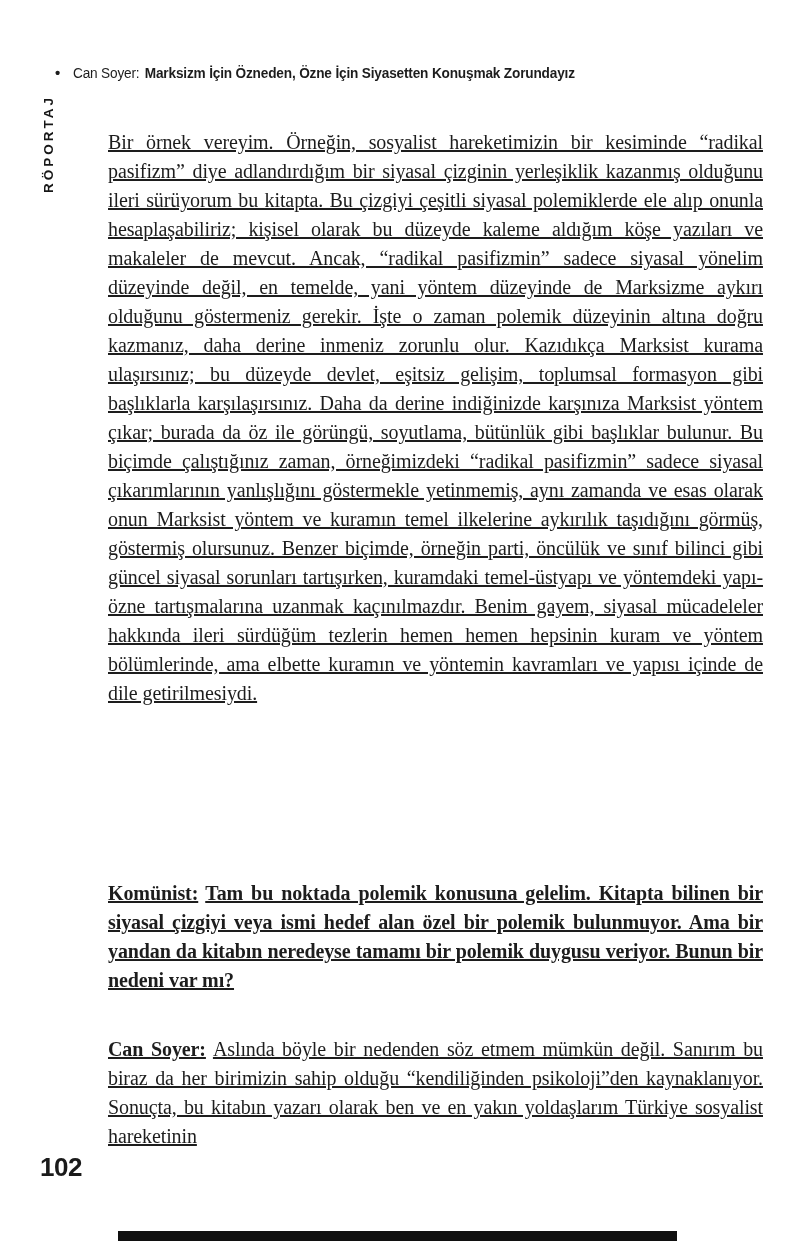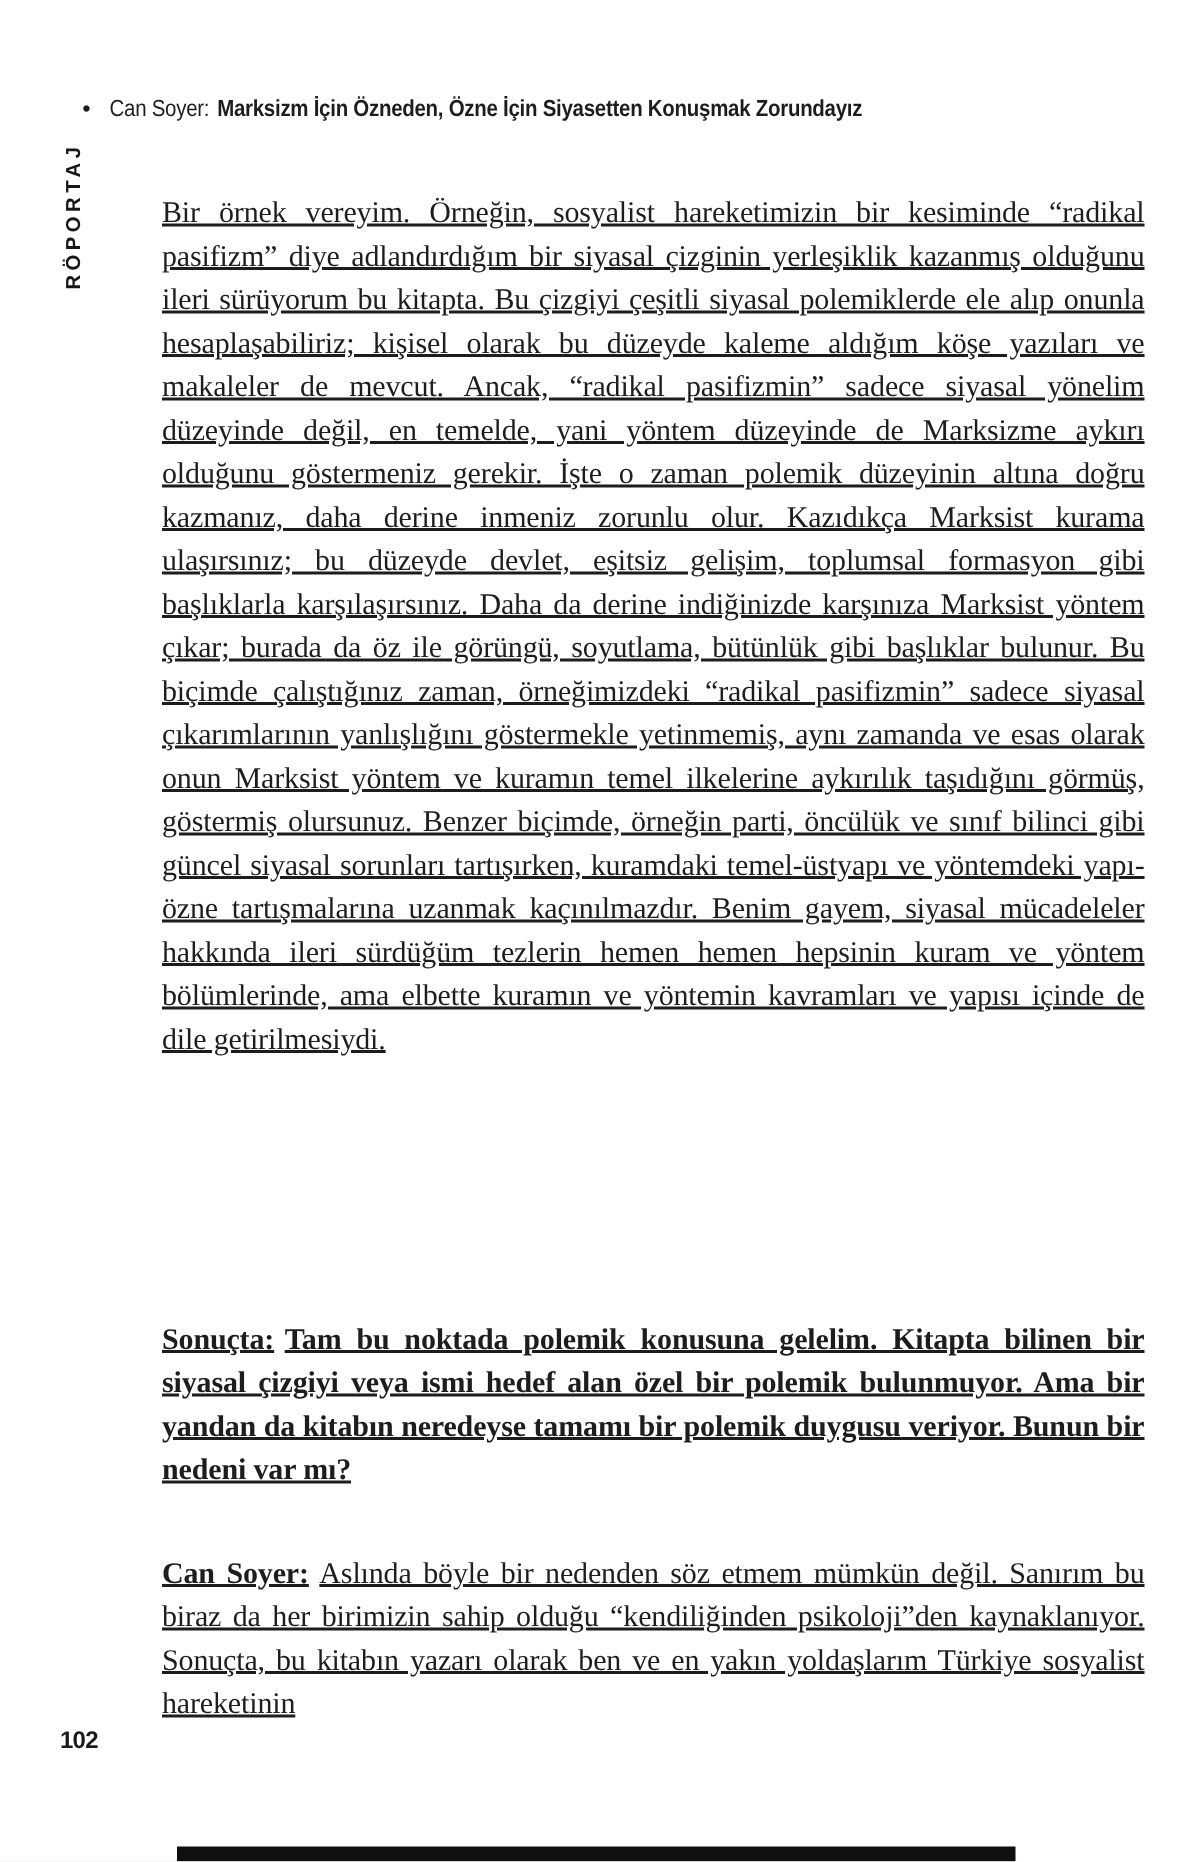--- a/index.html
+++ b/index.html
@@ -82,21 +82,21 @@
   .answer { top: 1018px; margin-top: 17px; }
   .lead { font-weight: 700; margin-right: 7px; }
 
   
   .page-number {
     position: absolute;
     left: 40px;
     top: 1152px;
     font-family: "Liberation Sans", sans-serif;
     font-weight: 700;
-    font-size: 16px;
+    font-size: 26px;
     letter-spacing: -0.5px;
     color: #1a1a1a;
   }
 
   
   .next-page-band {
     position: absolute;
     left: 118px;
     bottom: 0;
     width: 559px;
@@ -111,21 +111,21 @@
 
   <div class="running-header">
     <span class="bullet">•</span>
     <span class="header-text"><span class="speaker">Can Soyer:</span><span class="title">Marksizm İçin Özneden, Özne İçin Siyasetten Konuşmak Zorundayız</span></span>
   </div>
 
   <div class="vertical-label">RÖPORTAJ</div>
 
   <p class="copy para-1">Bir örnek vereyim. Örneğin, sosyalist hareketimizin bir kesiminde “radikal pasifizm” diye adlandırdığım bir siyasal çizginin yerleşiklik kazanmış olduğunu ileri sürüyorum bu kitapta. Bu çizgiyi çeşitli siyasal polemiklerde ele alıp onunla hesaplaşabiliriz; kişisel olarak bu düzeyde kaleme aldığım köşe yazıları ve makaleler de mevcut. Ancak, “radikal pasifizmin” sadece siyasal yönelim düzeyinde değil, en temelde, yani yöntem düzeyinde de Marksizme aykırı olduğunu göstermeniz gerekir. İşte o zaman polemik düzeyinin altına doğru kazmanız, daha derine inmeniz zorunlu olur. Kazıdıkça Marksist kurama ulaşırsınız; bu düzeyde devlet, eşitsiz gelişim, toplumsal formasyon gibi başlıklarla karşılaşırsınız. Daha da derine indiğinizde karşınıza Marksist yöntem çıkar; burada da öz ile görüngü, soyutlama, bütünlük gibi başlıklar bulunur. Bu biçimde çalıştığınız zaman, örneğimizdeki “radikal pasifizmin” sadece siyasal çıkarımlarının yanlışlığını göstermekle yetinmemiş, aynı zamanda ve esas olarak onun Marksist yöntem ve kuramın temel ilkelerine aykırılık taşıdığını görmüş, göstermiş olursunuz. Benzer biçimde, örneğin parti, öncülük ve sınıf bilinci gibi güncel siyasal sorunları tartışırken, kuramdaki temel-üstyapı ve yöntemdeki yapı-özne tartışmalarına uzanmak kaçınılmazdır. Benim gayem, siyasal mücadeleler hakkında ileri sürdüğüm tezlerin hemen hemen hepsinin kuram ve yöntem bölümlerinde, ama elbette kuramın ve yöntemin kavramları ve yapısı içinde de dile getirilmesiydi.</p>
 
-  <p class="copy question"><span class="lead">Sonuçta:</span><span>Tam bu noktada polemik konusuna gelelim. Kitapta bilinen bir siyasal çizgiyi veya ismi hedef alan özel bir polemik bulunmuyor. Ama bir yandan da kitabın neredeyse tamamı bir polemik duygusu veriyor. Bunun bir nedeni var mı?</span></p>
+  <p class="copy question"><span class="lead">Komünist:</span><span>Tam bu noktada polemik konusuna gelelim. Kitapta bilinen bir siyasal çizgiyi veya ismi hedef alan özel bir polemik bulunmuyor. Ama bir yandan da kitabın neredeyse tamamı bir polemik duygusu veriyor. Bunun bir nedeni var mı?</span></p>
 
   <p class="copy answer"><span class="lead">Can Soyer:</span><span>Aslında böyle bir nedenden söz etmem mümkün değil. Sanırım bu biraz da her birimizin sahip olduğu “kendiliğinden psikoloji”den kaynaklanıyor. Sonuçta, bu kitabın yazarı olarak ben ve en yakın yoldaşlarım Türkiye sosyalist hareketinin</span></p>
 
   <div class="page-number">102</div>
 
   <div class="next-page-band"></div>
 
 </div>
 
 </body></html>

